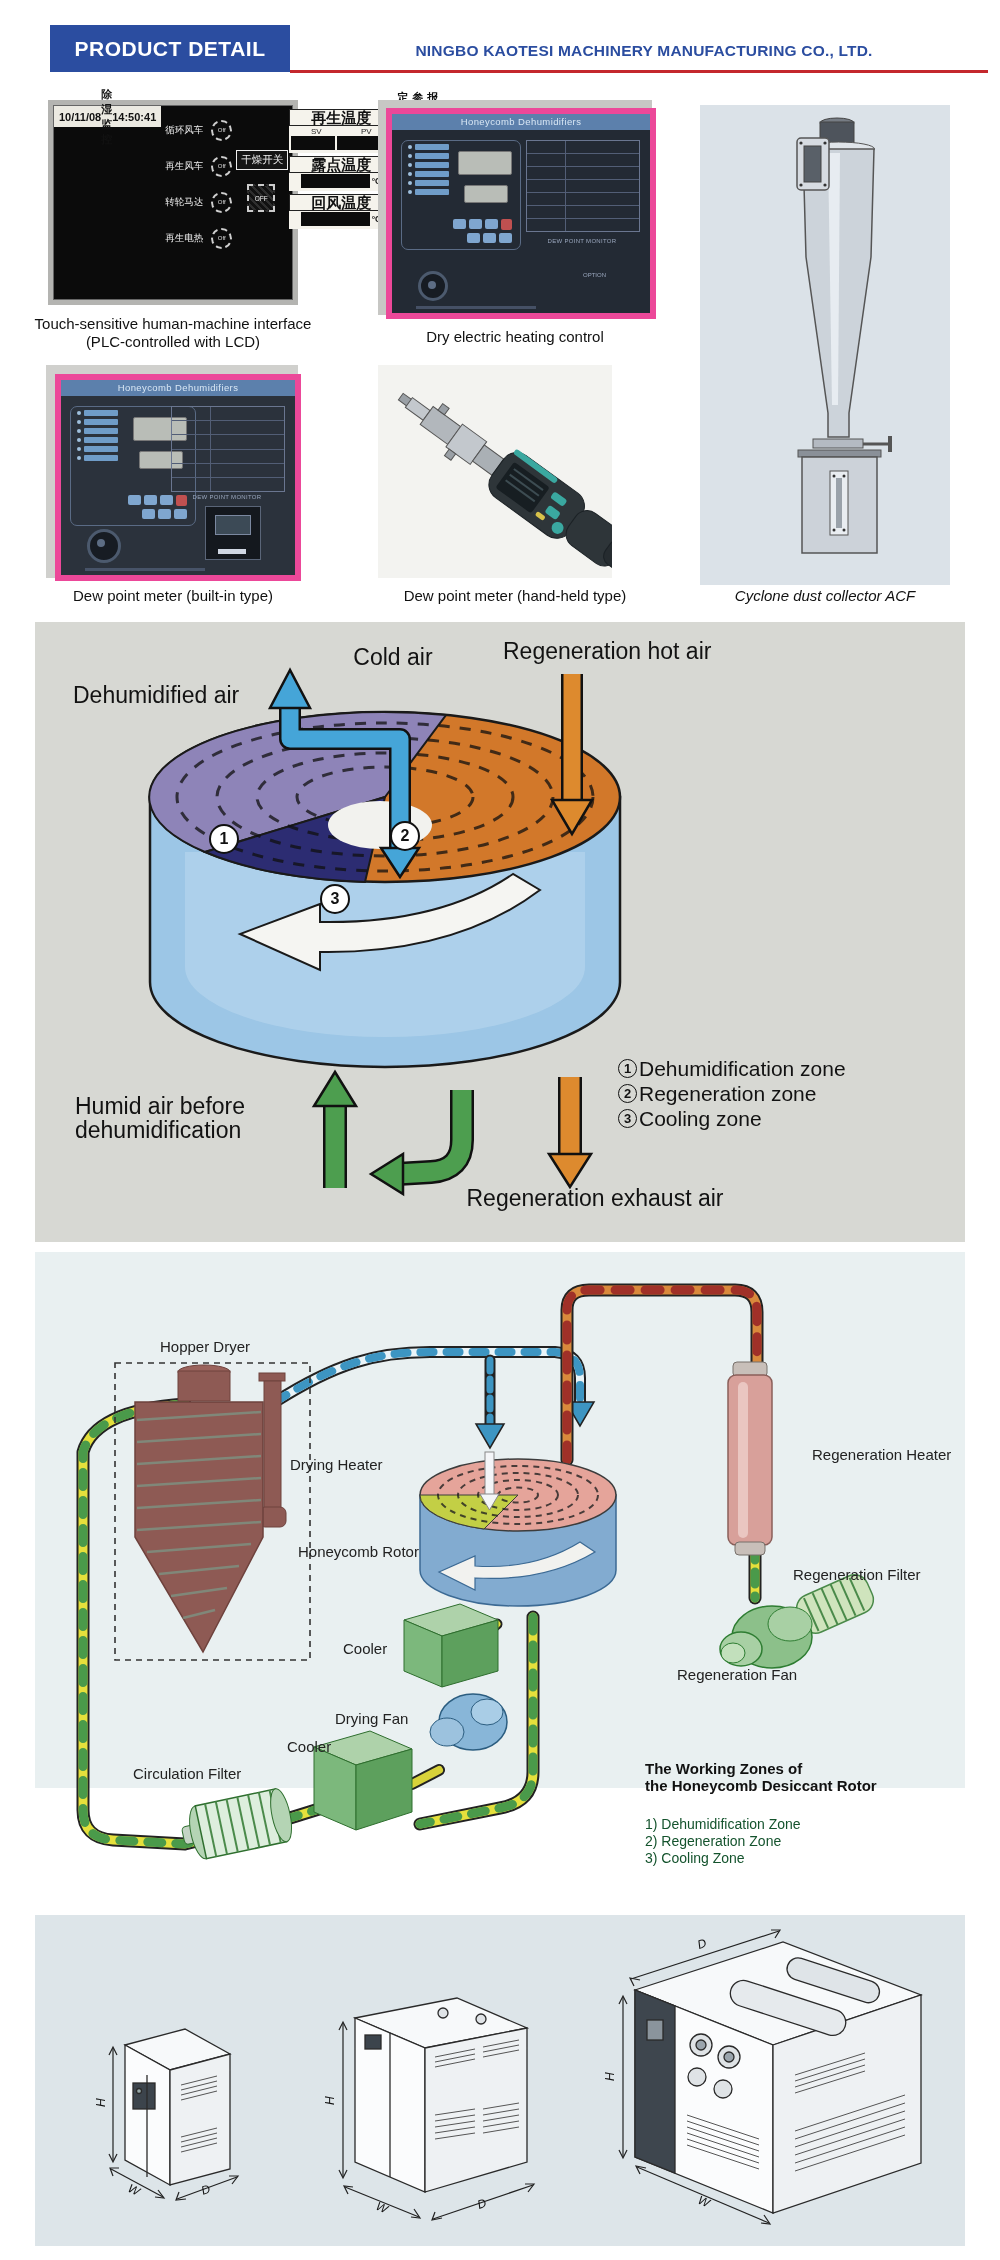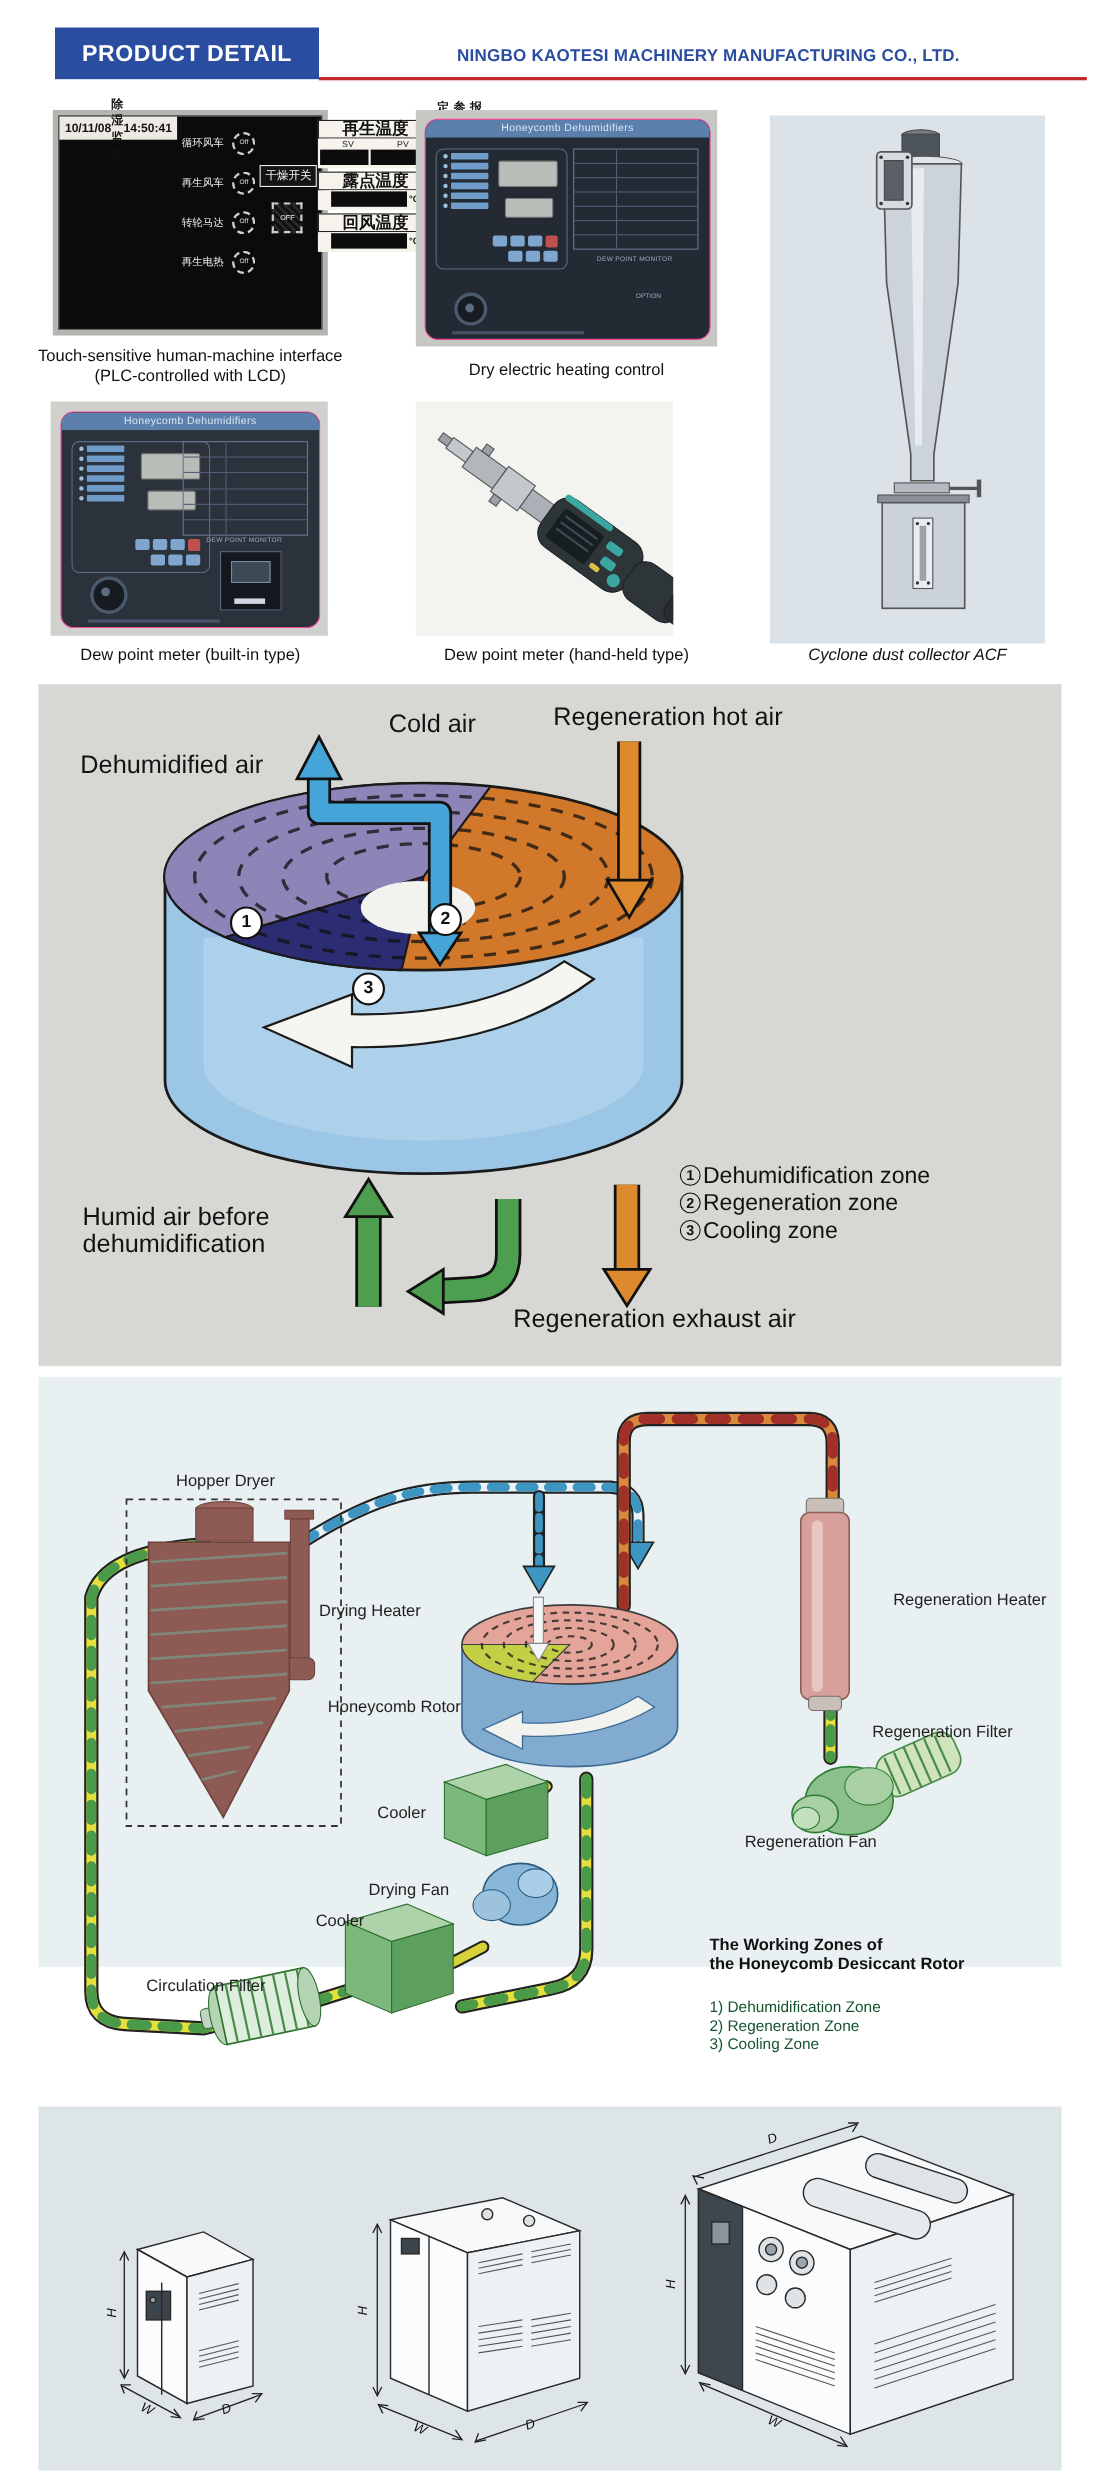--- a/index.html
+++ b/index.html
@@ -39,21 +39,21 @@
   .valrow{display:flex;align-items:center;gap:2px;}
   .blackbox{background:#0c0c0c;height:14px;flex:1;}
   .unit{font-size:8.5px;font-weight:bold;color:#111;}
   .lcd-menu{height:23px;display:flex;gap:2px;background:#000;padding-top:2px;}
   .lcd-menu div{flex:1;background:#efede6;border:1px solid #444;font-size:11px;font-weight:bold;
                 display:flex;align-items:center;justify-content:center;color:#111;}
 
   
   .panelwrap2{left:378px;top:100px;width:274px;height:215px;background:#c7c7c4;padding:8px;}
   .panelwrap4{left:46px;top:365px;width:252px;height:213px;background:#d0d0cd;padding:9px;}
-  .hcp{position:relative;width:100%;height:100%;background:#232a34;border-radius:12px;border:1px solid #ec4899;overflow:hidden;}
+  .hcp{position:relative;width:100%;height:100%;background:#232a34;border-radius:0;border:6px solid #ec4899;overflow:hidden;}
   .panelwrap4 .hcp{background:#2b323c;}
   .hcp-title{height:16px;background:#5c80ac;color:#d9e7f5;font-size:9.5px;text-align:center;line-height:16px;letter-spacing:.4px;}
   .hcp-left{position:absolute;left:9px;top:26px;width:118px;height:108px;border:1px solid #5a6b85;border-radius:7px;}
   .led-row{display:flex;align-items:center;gap:3px;margin:3px 0 0 6px;}
   .led{width:4px;height:4px;border-radius:50%;background:#9fc0dd;}
   .lbar{width:34px;height:6px;background:#6f9cc8;border-radius:1px;}
   .disp1{position:absolute;right:8px;top:10px;width:52px;height:22px;background:#b9bdb7;border:1px solid #777;border-radius:2px;}
   .disp2{position:absolute;right:12px;top:44px;width:42px;height:16px;background:#b9bdb7;border:1px solid #777;border-radius:2px;}
   .keys{position:absolute;right:8px;bottom:6px;width:60px;display:flex;flex-wrap:wrap;gap:3px;justify-content:flex-end;}
   .key{width:13px;height:10px;background:#7fa6cf;border-radius:2px;}
@@ -560,21 +560,21 @@
           </g>
         <ellipse cx="42" cy="0" rx="9" ry="27" fill="#b4d4b4" stroke="#2e6e2e"></ellipse>
       </g>
     </svg>
     <div class="flab" style="left:125px;top:86px;">Hopper Dryer</div>
     <div class="flab" style="left:255px;top:204px;">Drying Heater</div>
     <div class="flab" style="left:263px;top:291px;">Honeycomb Rotor</div>
     <div class="flab" style="left:308px;top:388px;">Cooler</div>
     <div class="flab" style="left:300px;top:458px;">Drying Fan</div>
     <div class="flab" style="left:252px;top:486px;">Cooler</div>
-    <div class="flab" style="left:98px;top:513px;margin-top:32px;">Circulation Filter</div>
+    <div class="flab" style="left:98px;top:513px;">Circulation Filter</div>
     <div class="flab" style="left:742px;top:194px;margin-left:35px;">Regeneration Heater</div>
     <div class="flab" style="left:758px;top:314px;">Regeneration Filter</div>
     <div class="flab" style="left:642px;top:414px;">Regeneration Fan</div>
     <div class="zones-title">
       <div>The Working Zones of</div>
       <div>the Honeycomb Desiccant Rotor</div>
     </div>
     <div class="zones-list">
       <div>1) Dehumidification Zone</div>
       <div>2) Regeneration Zone</div>

